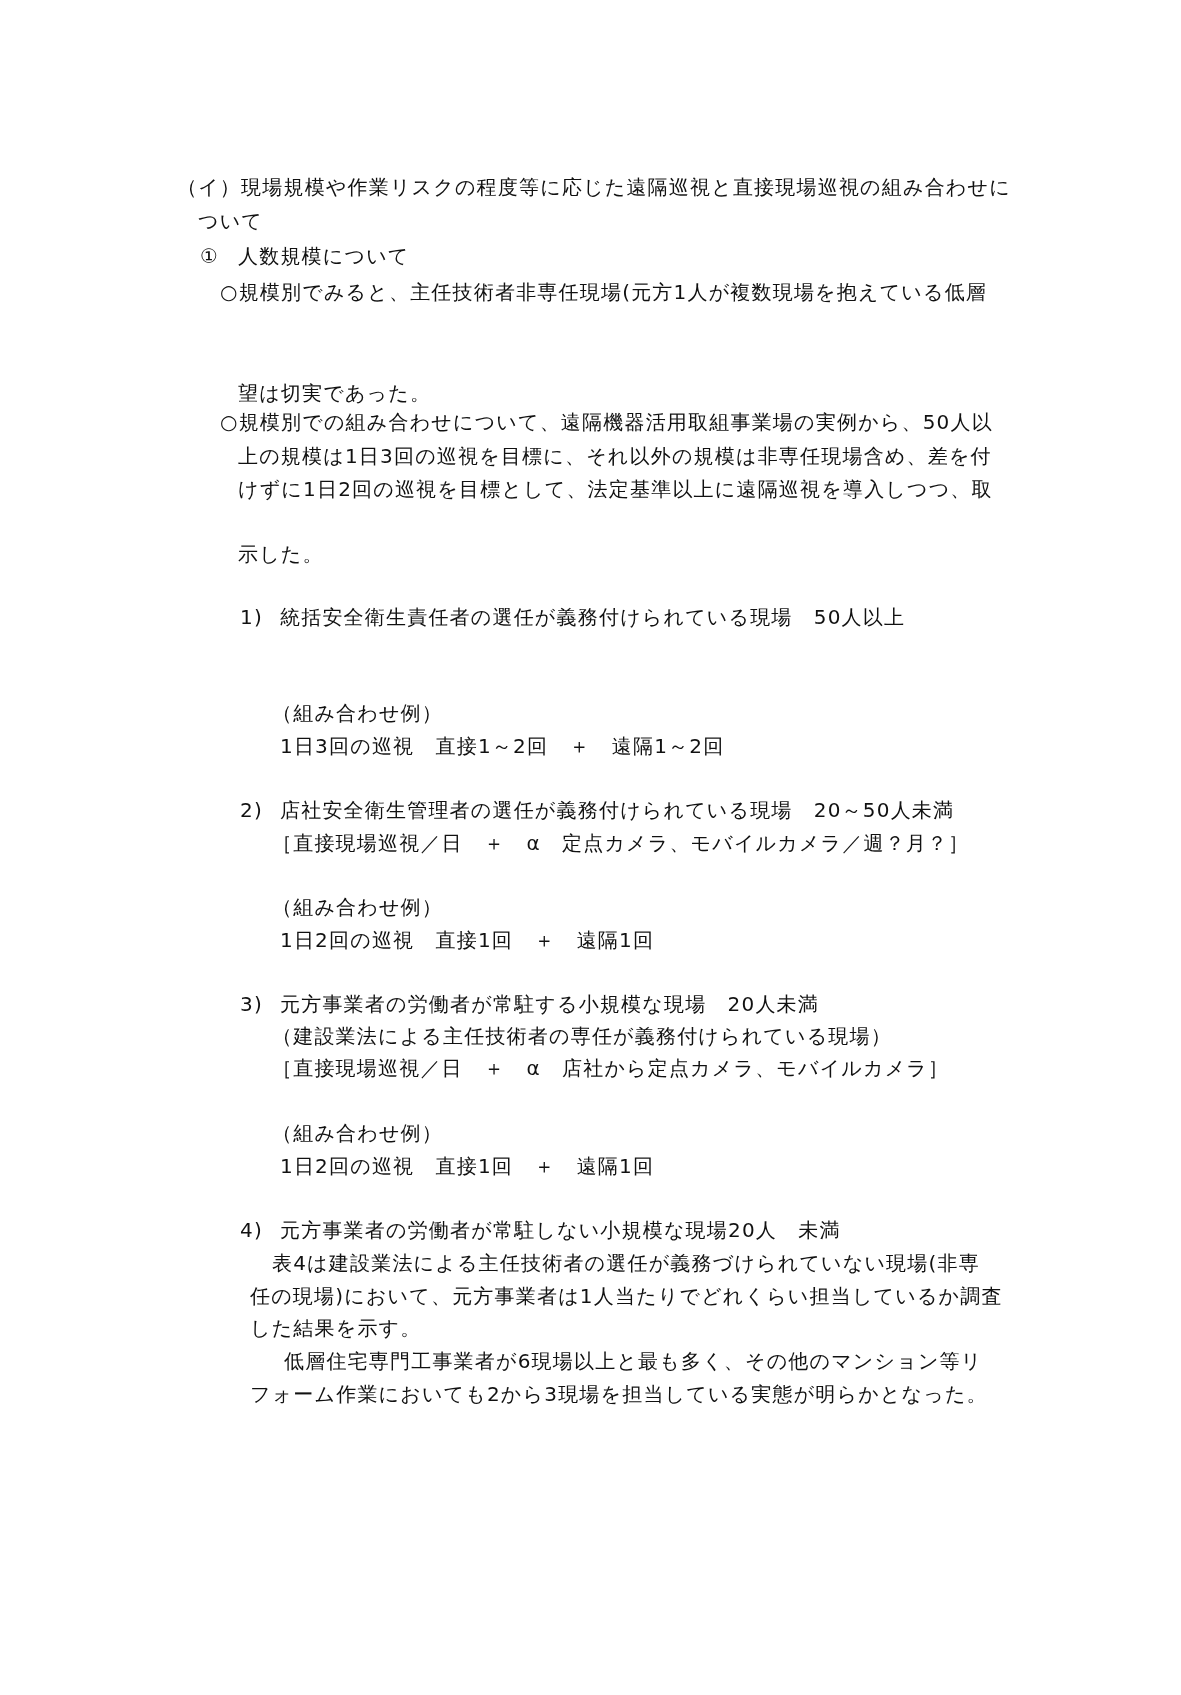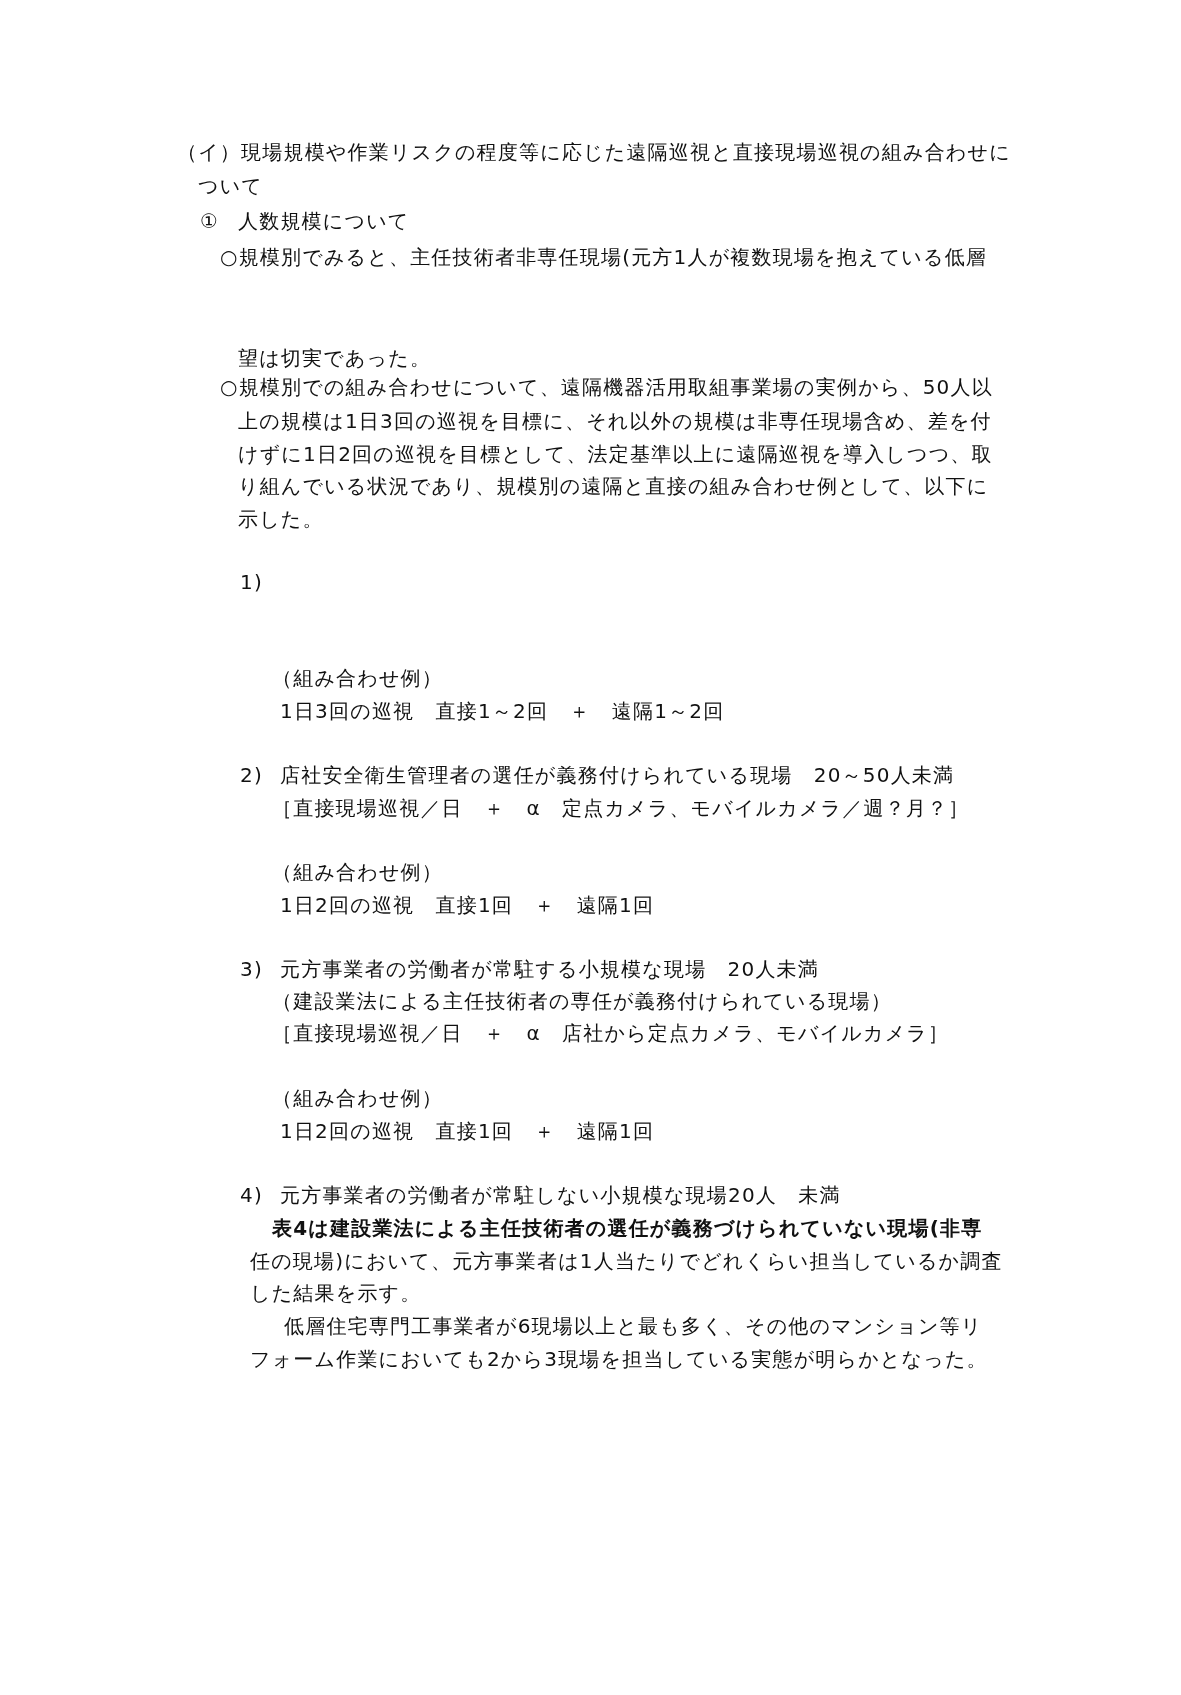--- a/index.html
+++ b/index.html
@@ -19,60 +19,61 @@
       position: absolute;
       left: 0; top: 0;
       width: 1181px; height: 1695px;
     }
     .line {
       position: absolute;
       font-size: 20px;
       line-height: 24px;
       white-space: nowrap;
       letter-spacing: 1.2px;
+      margin-top: 35px;
     }
   </style>
 </head>
 <body>
 
 <div class="page">
 
   <div class="line" style="left:177px; top:140px;">（イ）現場規模や作業リスクの程度等に応じた遠隔巡視と直接現場巡視の組み合わせに</div>
   <div class="line" style="left:198px; top:174px;">ついて</div>
 
   <div class="line" style="left:200px; top:209px;">①</div>
   <div class="line" style="left:238px; top:209px;">人数規模について</div>
 
   <div class="line" style="left:220px; top:245px;">○規模別でみると、主任技術者非専任現場(元方1人が複数現場を抱えている低層</div>
   <div class="line" style="left:238px; top:346px;">望は切実であった。</div>
 
   <div class="line" style="left:220px; top:375px;">○規模別での組み合わせについて、遠隔機器活用取組事業場の実例から、50人以</div>
   <div class="line" style="left:238px; top:409px;">上の規模は1日3回の巡視を目標に、それ以外の規模は非専任現場含め、差を付</div>
   <div class="line" style="left:238px; top:442px;">けずに1日2回の巡視を目標として、法定基準以上に遠隔巡視を導入しつつ、取</div>
-  <div class="line" style="left:238px; top:474px;">り組んでいる状況であり、規模別の遠隔と直接の組み合わせ例として、以下に</div>
   <div class="line" style="left:238px; top:507px;">示した。</div>
 
   <div class="line" style="left:240px; top:570px;">1)</div>
+  <div class="line" style="left:280px; top:570px;">統括安全衛生責任者の選任が義務付けられている現場　50人以上</div>
   <div class="line" style="left:272px; top:666px;">（組み合わせ例）</div>
   <div class="line" style="left:280px; top:699px;">1日3回の巡視　直接1～2回　＋　遠隔1～2回</div>
 
   <div class="line" style="left:240px; top:763px;">2)</div>
   <div class="line" style="left:280px; top:763px;">店社安全衛生管理者の選任が義務付けられている現場　20～50人未満</div>
   <div class="line" style="left:272px; top:796px;">［直接現場巡視／日　＋　α　定点カメラ、モバイルカメラ／週？月？］</div>
   <div class="line" style="left:272px; top:860px;">（組み合わせ例）</div>
   <div class="line" style="left:280px; top:893px;">1日2回の巡視　直接1回　＋　遠隔1回</div>
 
   <div class="line" style="left:240px; top:957px;">3)</div>
   <div class="line" style="left:280px; top:957px;">元方事業者の労働者が常駐する小規模な現場　20人未満</div>
   <div class="line" style="left:272px; top:1021px;">［直接現場巡視／日　＋　α　店社から定点カメラ、モバイルカメラ］</div>
   <div class="line" style="left:272px; top:989px;">（建設業法による主任技術者の専任が義務付けられている現場）</div>
   <div class="line" style="left:272px; top:1086px;">（組み合わせ例）</div>
   <div class="line" style="left:280px; top:1119px;">1日2回の巡視　直接1回　＋　遠隔1回</div>
 
   <div class="line" style="left:240px; top:1183px;">4)</div>
   <div class="line" style="left:280px; top:1183px;">元方事業者の労働者が常駐しない小規模な現場20人　未満</div>
-  <div class="line" style="left:272px; top:1216px;font-weight:bold;">表4は建設業法による主任技術者の選任が義務づけられていない現場(非専</div>
+  <div class="line" style="left:272px; top:1216px;">表4は建設業法による主任技術者の選任が義務づけられていない現場(非専</div>
   <div class="line" style="left:250px; top:1249px;">任の現場)において、元方事業者は1人当たりでどれくらい担当しているか調査</div>
   <div class="line" style="left:250px; top:1281px;text-align:right;">した結果を示す。</div>
   <div class="line" style="left:284px; top:1314px;">低層住宅専門工事業者が6現場以上と最も多く、その他のマンション等リ</div>
   <div class="line" style="left:250px; top:1347px;">フォーム作業においても2から3現場を担当している実態が明らかとなった。</div>
 
 </div>
 
 </body></html>

